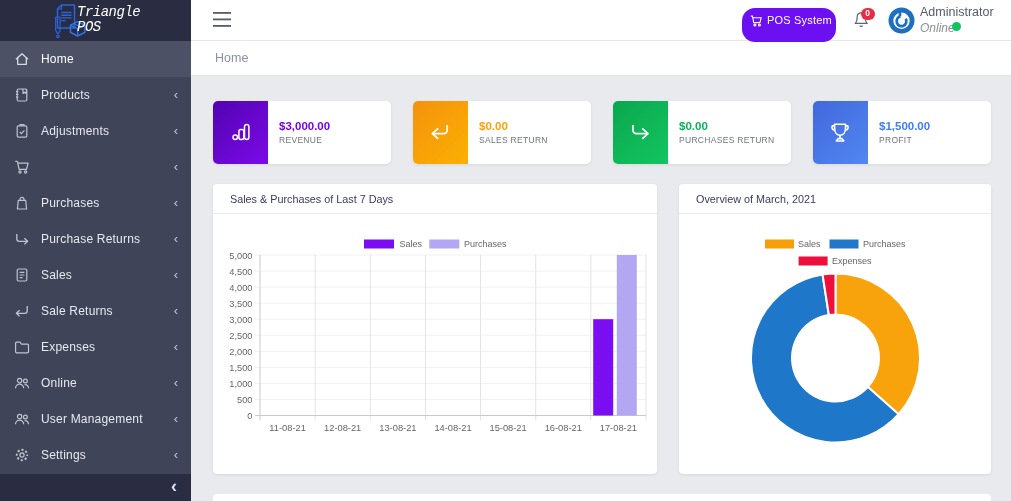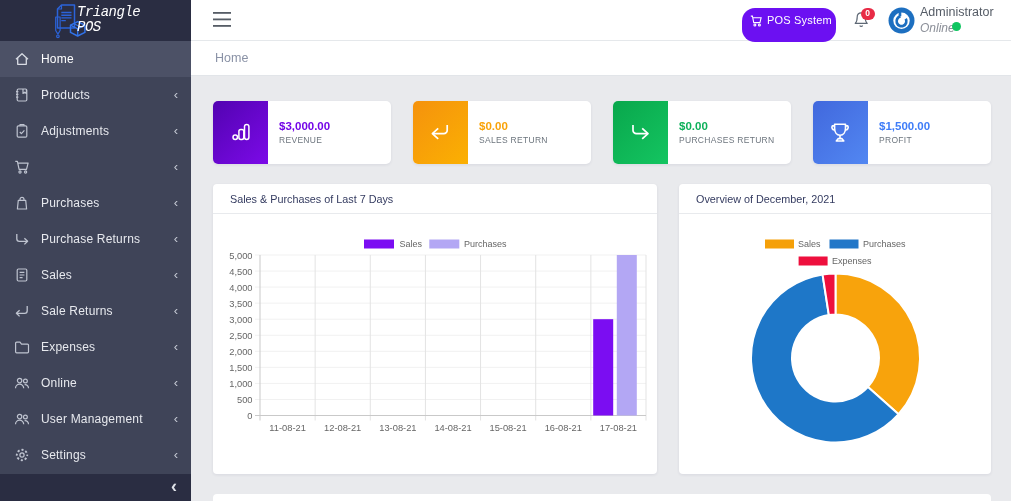--- a/index.html
+++ b/index.html
@@ -288,21 +288,21 @@
         <text x="184.9" y="217">13-08-21</text>
         <text x="240" y="217">14-08-21</text>
         <text x="295.1" y="217">15-08-21</text>
         <text x="350.3" y="217">16-08-21</text>
         <text x="405.4" y="217">17-08-21</text>
       </g>
   </svg>
 </div>
 
 <div class="ccard abs" style="left:679px; width:312px; height:290px">
-  <div class="chead">Overview of December, 2021</div>
+  <div class="chead">Overview of March, 2021</div>
   <svg class="abs" style="left:0;top:30px" width="312" height="260" font-family="&quot;Liberation Sans&quot;,sans-serif">
     <rect x="86" y="25.5" width="29" height="9" fill="#f5a009"></rect>
     <text x="119" y="32.5" font-size="9" fill="#666">Sales</text>
     <rect x="150.5" y="25.5" width="29" height="9" fill="#2277c8"></rect>
     <text x="184" y="32.5" font-size="9" fill="#666">Purchases</text>
     <rect x="119.6" y="42.5" width="29" height="9" fill="#ee0f3d"></rect>
     <text x="153" y="49.5" font-size="9" fill="#666">Expenses</text>
     <g stroke="#fff" stroke-width="2" stroke-linejoin="round">
       <path d="M156.5 59.5 A84.5 84.5 0 0 1 219.59 200.21 L188.98 172.94 A43.5 43.5 0 0 0 156.5 100.5 Z" fill="#f8a30c"></path>
       <path d="M219.59 200.21 A84.5 84.5 0 1 1 143.57 60.49 L149.85 101.01 A43.5 43.5 0 1 0 188.98 172.94 Z" fill="#1e77c8"></path>

